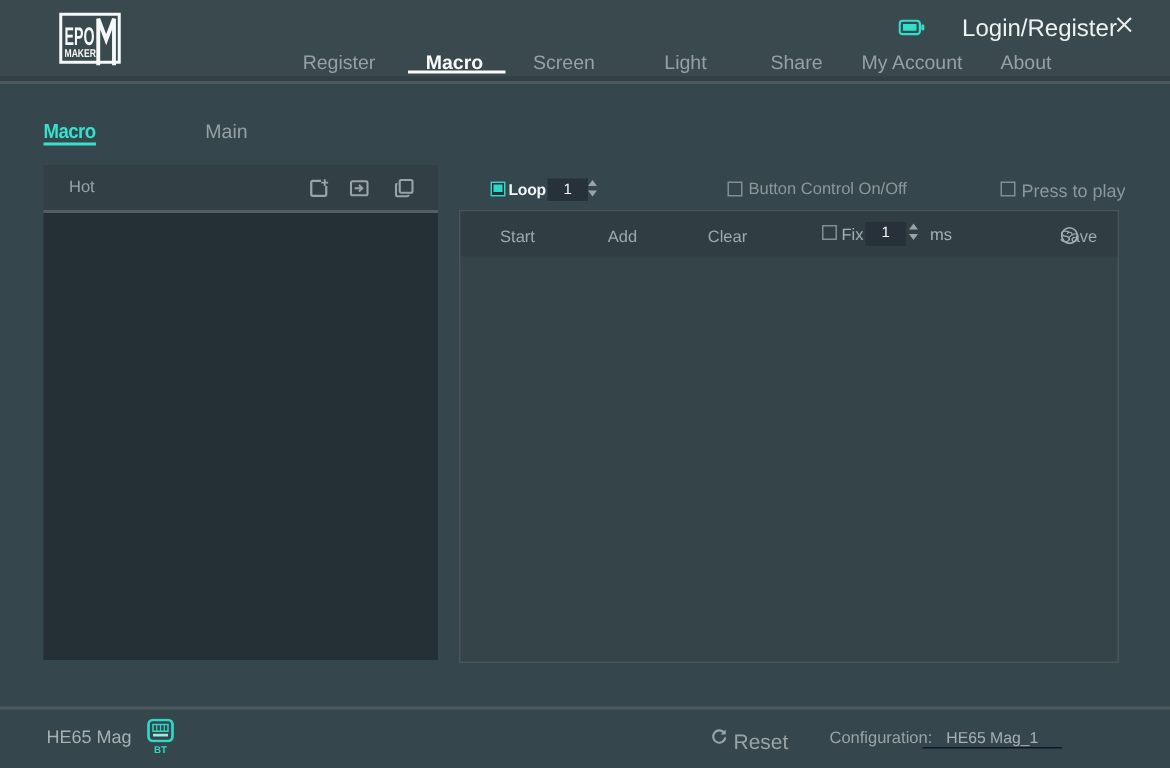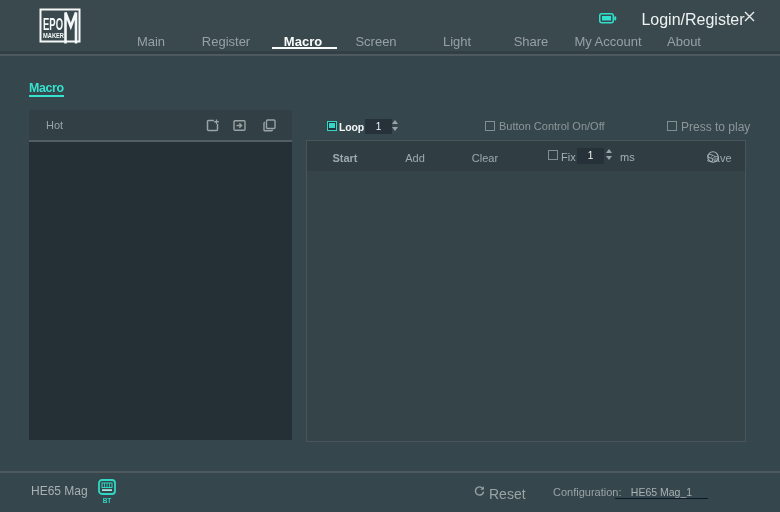--- a/index.html
+++ b/index.html
@@ -72,21 +72,21 @@
   <div class="abs" id="topstripe"></div>
   <div class="abs" id="topline"></div>
 
   <svg class="abs" style="left:39px; top:8px;" width="44" height="40" viewBox="0 0 44 40">
     <rect x="1.5" y="1.5" width="39" height="32" fill="none" stroke="#F5F8F8" stroke-width="2"></rect>
     <text x="4" y="22" font-family="Liberation Sans" font-weight="bold" font-size="17" fill="#F5F8F8" textLength="20" lengthAdjust="spacingAndGlyphs">EPO</text>
     <text x="4" y="30" font-family="Liberation Sans" font-weight="bold" font-size="7.5" fill="#F5F8F8" textLength="21" lengthAdjust="spacingAndGlyphs">MAKER</text>
     <path d="M26.5 35.5 L26.5 4.5 L31.8 18.5 L37 4.5 L37 35.5" fill="none" stroke="#F5F8F8" stroke-width="2.6"></path>
   </svg>
 
-  <span class="abs nav" style="left:151px;">Main</span>
+  <span class="abs nav" style="left:151px;margin-top:46px;">Main</span>
   <span class="abs nav" style="left:226px;">Register</span>
   <span class="abs nav active" style="left:303px;">Macro</span>
   <span class="abs nav" style="left:376px;">Screen</span>
   <span class="abs nav" style="left:457px;">Light</span>
   <span class="abs nav" style="left:531px;">Share</span>
   <span class="abs nav" style="left:608px;">My Account</span>
   <span class="abs nav" style="left:684px;">About</span>
   <div class="abs" id="macro-underline"></div>
 
   <svg class="abs" style="left:599px; top:13px;" width="18" height="11" viewBox="0 0 18 11">
@@ -131,21 +131,21 @@
     <div class="up"></div>
     <div class="dn"></div>
   </div>
   <div class="abs chk" id="chk-bc"></div>
   <span class="abs" id="bc-label">Button Control On/Off</span>
   <div class="abs chk" id="chk-pp"></div>
   <span class="abs" id="pp-label">Press to play</span>
 
   <div class="abs" id="rpanel"></div>
   <div class="abs" id="thead"></div>
-  <span class="abs th" style="left:345px;font-weight:bold;">Start</span>
+  <span class="abs th" style="left:345px;">Start</span>
   <span class="abs th" style="left:415px;">Add</span>
   <span class="abs th" style="left:485px;">Clear</span>
   <div class="abs chk" id="fix-chk"></div>
   <span class="abs" id="fix-label">Fix</span>
   <div class="abs" id="fix-input">1</div>
   <div class="abs spin" style="left:606px; top:149px;">
     <div class="up"></div>
     <div class="dn"></div>
   </div>
   <span class="abs" id="ms">ms</span>

